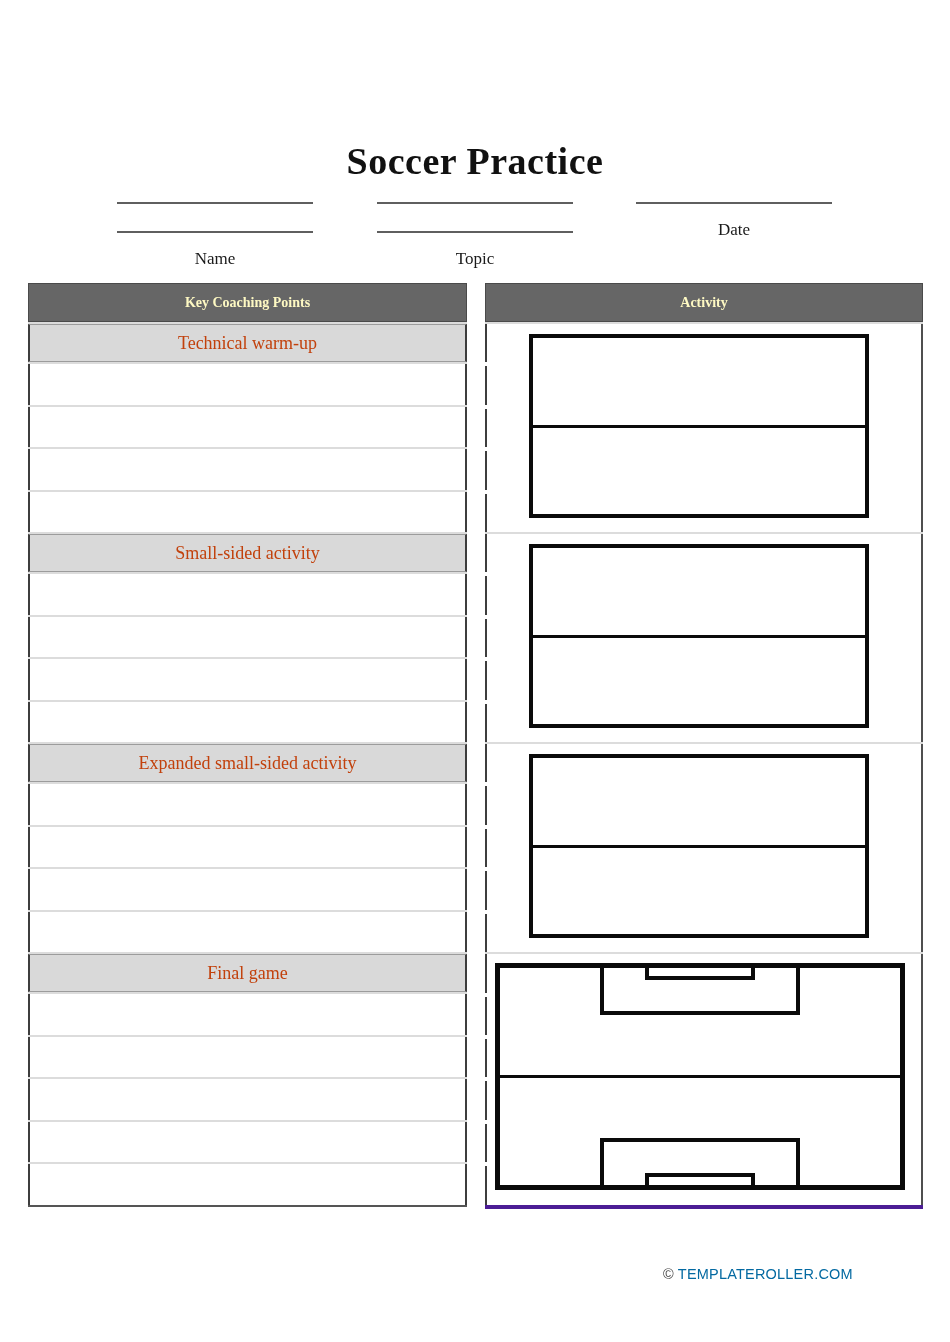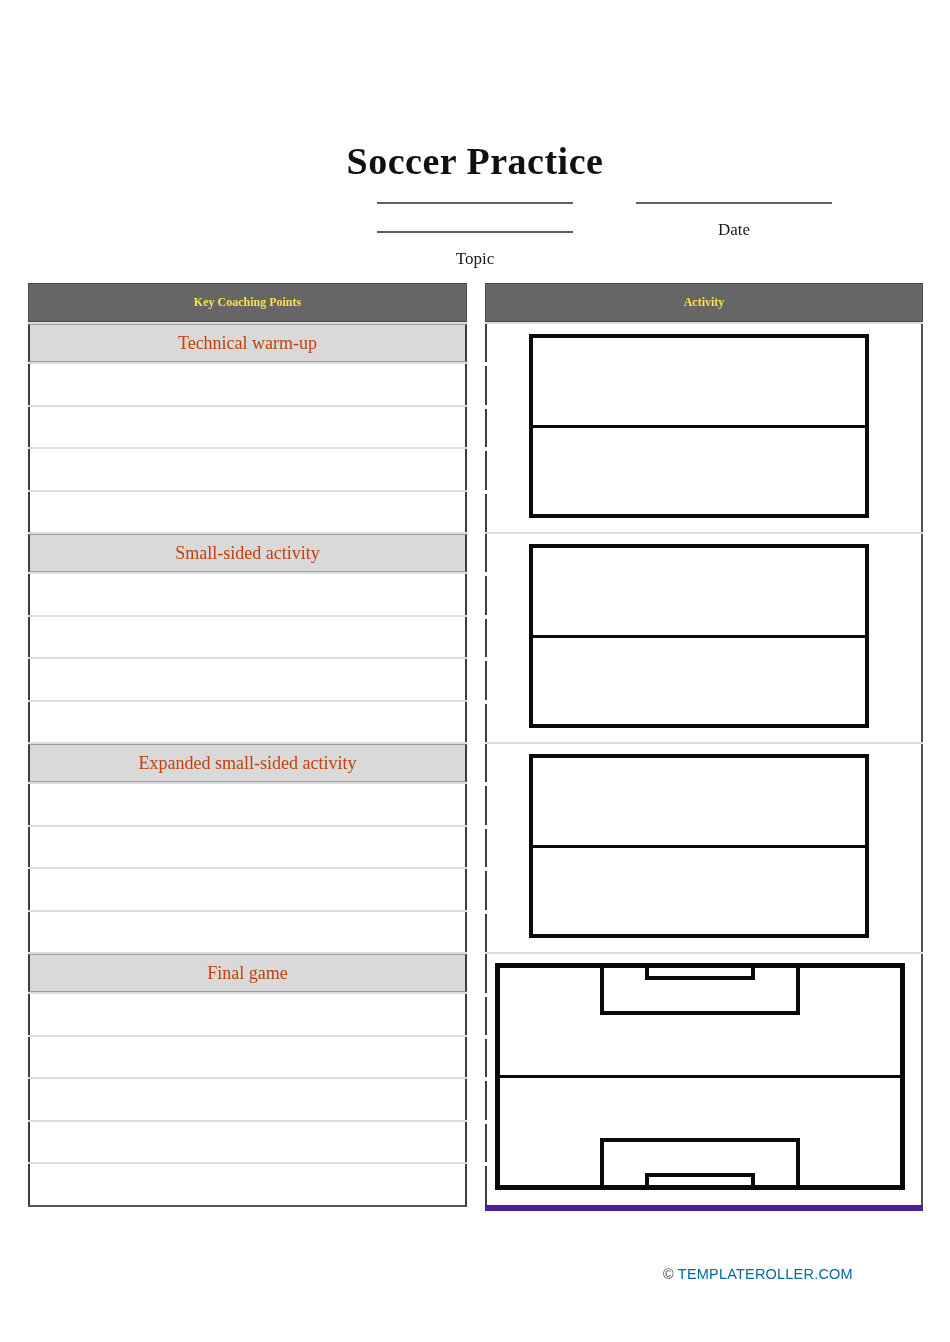--- a/index.html
+++ b/index.html
@@ -47,32 +47,32 @@
     left: 28px; top: 283px;
     width: 439px;
     background: #dcdcdc;
     border-bottom: 2px solid #555;
   }
   .rtable {
     position: absolute;
     left: 485px; top: 283px;
     width: 438px;
     background: #dcdcdc;
-    border-bottom: 6px solid #4c1d95;
+    border-bottom: 4px solid #4c1d95;
   }
   .ltable > *, .rtable > * { margin-bottom: 2px; box-sizing: border-box; }
   .ltable > *:last-child, .rtable > *:last-child { margin-bottom: 0; }
 
   .col-header {
     height: 39px;
     background: #666666;
     border: 1px solid #4a4a4a;
-    color: #fde047;
+    color: #fef9c3;
     font-weight: bold;
-    font-size: 12px;
+    font-size: 14px;
     text-align: center;
     line-height: 37px;
   }
 
   .section-row {
     height: 38px;
     background: #d9d9d9;
     border: 1px solid #9c9c9c;
     border-left: 2px solid #3d3d3d;
     border-right: 2px solid #3d3d3d;
@@ -166,20 +166,25 @@
   .footer .copy { color: #4a4a4a; }
   .footer .site-link { color: #0369a1; text-decoration: none; }
 </style>
 </head>
 <body>
 
 <div class="page">
 
   <h1 class="doc-title">Soccer Practice</h1>
 
+  <div class="field field-name">
+    <div class="blank-line first"></div>
+    <div class="blank-line"></div>
+    <div class="field-label">Name</div>
+  </div>
   <div class="field field-topic">
     <div class="blank-line first"></div>
     <div class="blank-line"></div>
     <div class="field-label">Topic</div>
   </div>
   <div class="field field-date">
     <div class="blank-line first"></div>
     <div class="field-label">Date</div>
   </div>
 

